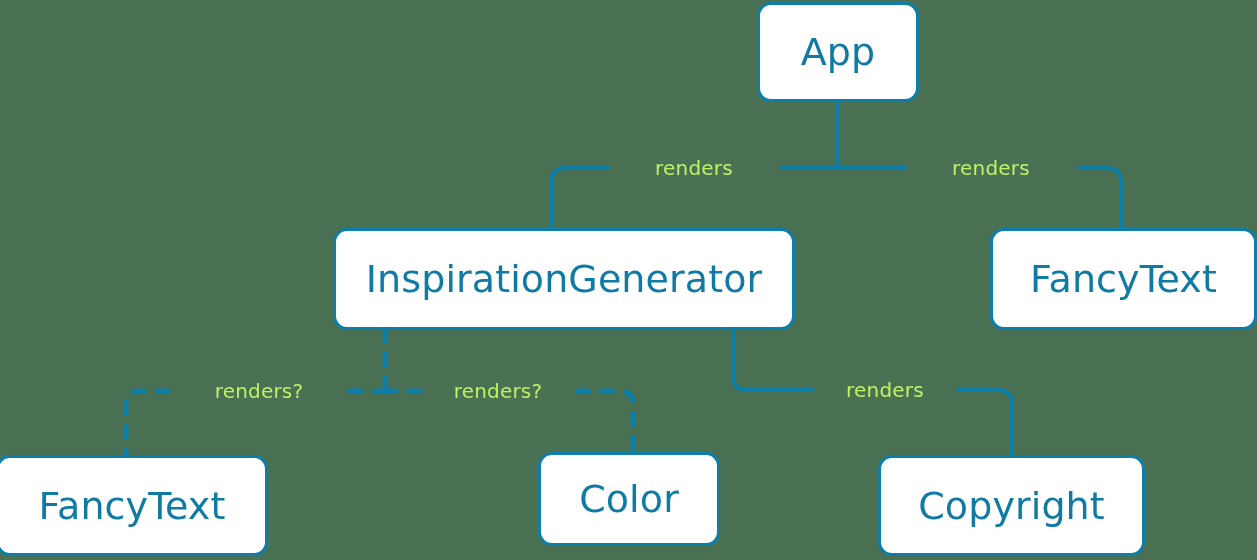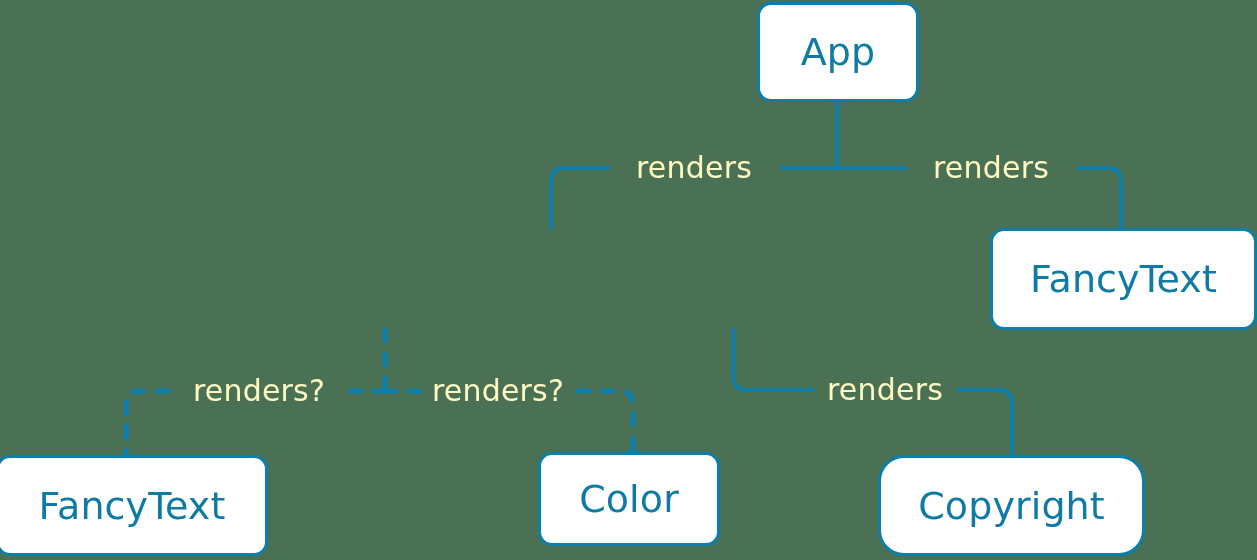--- a/index.html
+++ b/index.html
@@ -40,36 +40,36 @@
     letter-spacing: 0.1px;
     z-index: 3;
   }
   .node-label {
     display: block;
     line-height: 1;
     white-space: nowrap;
   }
   .edge-label {
     position: absolute;
-    color: #fef9c3;
-    font-size: 30px;
+    color: #bef264;
+    font-size: 20px;
     line-height: 1;
     white-space: nowrap;
     transform: translate(-50%, -50%);
     z-index: 4;
     letter-spacing: 0.2px;
   }
 
   
   #node-app          { left: 757px;  top: 2px;   width: 162px; height: 100px; font-size: 38px; }
   #node-inspiration  { left: 333px;  top: 228px; width: 462px; height: 102px; font-size: 38px; }
   #node-fancytext-top{ left: 990px;  top: 228px; width: 267px; height: 102px; font-size: 38px; }
   #node-fancytext-bot{ left: -4px;   top: 455px; width: 272px; height: 101px; font-size: 38px; }
   #node-color        { left: 538px;  top: 452px; width: 182px; height: 94px; font-size: 38px; }
-  #node-copyright    { left: 878px;  top: 455px; width: 267px; height: 101px; font-size: 38px; border-radius: 26px; }
+  #node-copyright    { left: 878px;  top: 455px; width: 267px; height: 101px; font-size: 38px; }
 </style>
 </head>
 <body>
 
 <div id="diagram-root">
 
   <svg id="edge-layer" viewBox="0 0 1257 560" xmlns="http://www.w3.org/2000/svg">
 
     <path d="M 837 101 L 837 168" fill="none" stroke="#0d7eaa" stroke-width="4" stroke-linecap="round"></path>
 
@@ -83,20 +83,23 @@
 
     <path d="M 385 391 L 420 391 M 578 391 L 619 391 Q 633 391 633 405 L 633 452" fill="none" stroke="#0d7eaa" stroke-width="5" stroke-linecap="round" stroke-dasharray="11 13"></path>
 
     <path d="M 733 330 L 733 376 Q 733 390 747 390 L 812 390 M 958 390 L 998 390 Q 1012 390 1012 404 L 1012 455" fill="none" stroke="#0d7eaa" stroke-width="4" stroke-linecap="round"></path>
   </svg>
 
   <div class="node" id="node-app">
     <span class="node-label">App</span>
   </div>
 
+  <div class="node" id="node-inspiration">
+    <span class="node-label">InspirationGenerator</span>
+  </div>
 
   <div class="node" id="node-fancytext-top">
     <span class="node-label">FancyText</span>
   </div>
 
   <div class="node" id="node-fancytext-bot">
     <span class="node-label">FancyText</span>
   </div>
 
   <div class="node" id="node-color">

